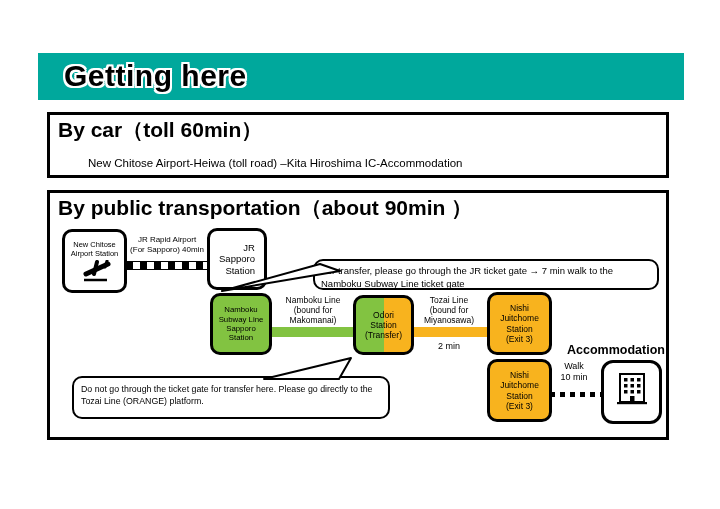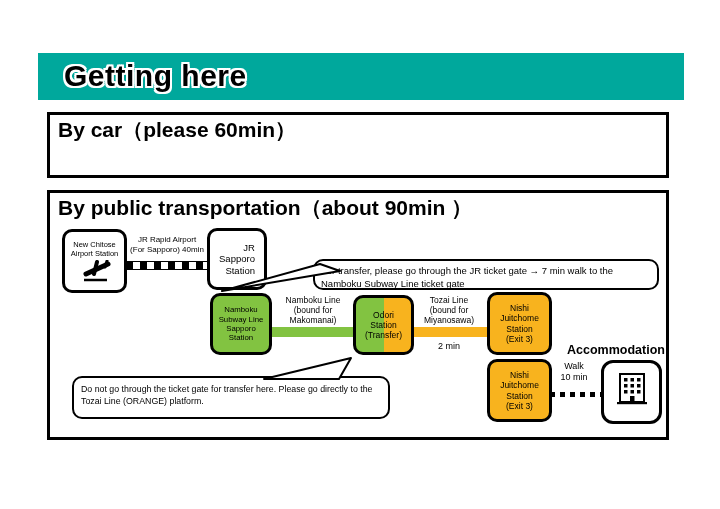--- a/index.html
+++ b/index.html
@@ -64,21 +64,22 @@
 </head>
 <body>
 
 <div id="page">
 
   <div class="abs" id="header-bar">
     <div class="abs" id="header-title">Getting here</div>
   </div>
 
   <div class="abs section" id="car-box">
-    <div class="section-title">By car（please 60min）</div>
+    <div class="section-title">By car（toll 60min）</div>
+    <div class="abs" id="car-route">New Chitose Airport-Heiwa (toll road) –Kita Hiroshima IC-Accommodation</div>
   </div>
 
   <div class="abs section" id="public-box">
     <div class="section-title">By public transportation（about 90min ）</div>
   </div>
 
   <div class="abs" id="jr-rail"></div>
   <div class="abs" id="green-line"></div>
   <div class="abs" id="yellow-line"></div>
   <div class="abs" id="walk-dots"></div>

